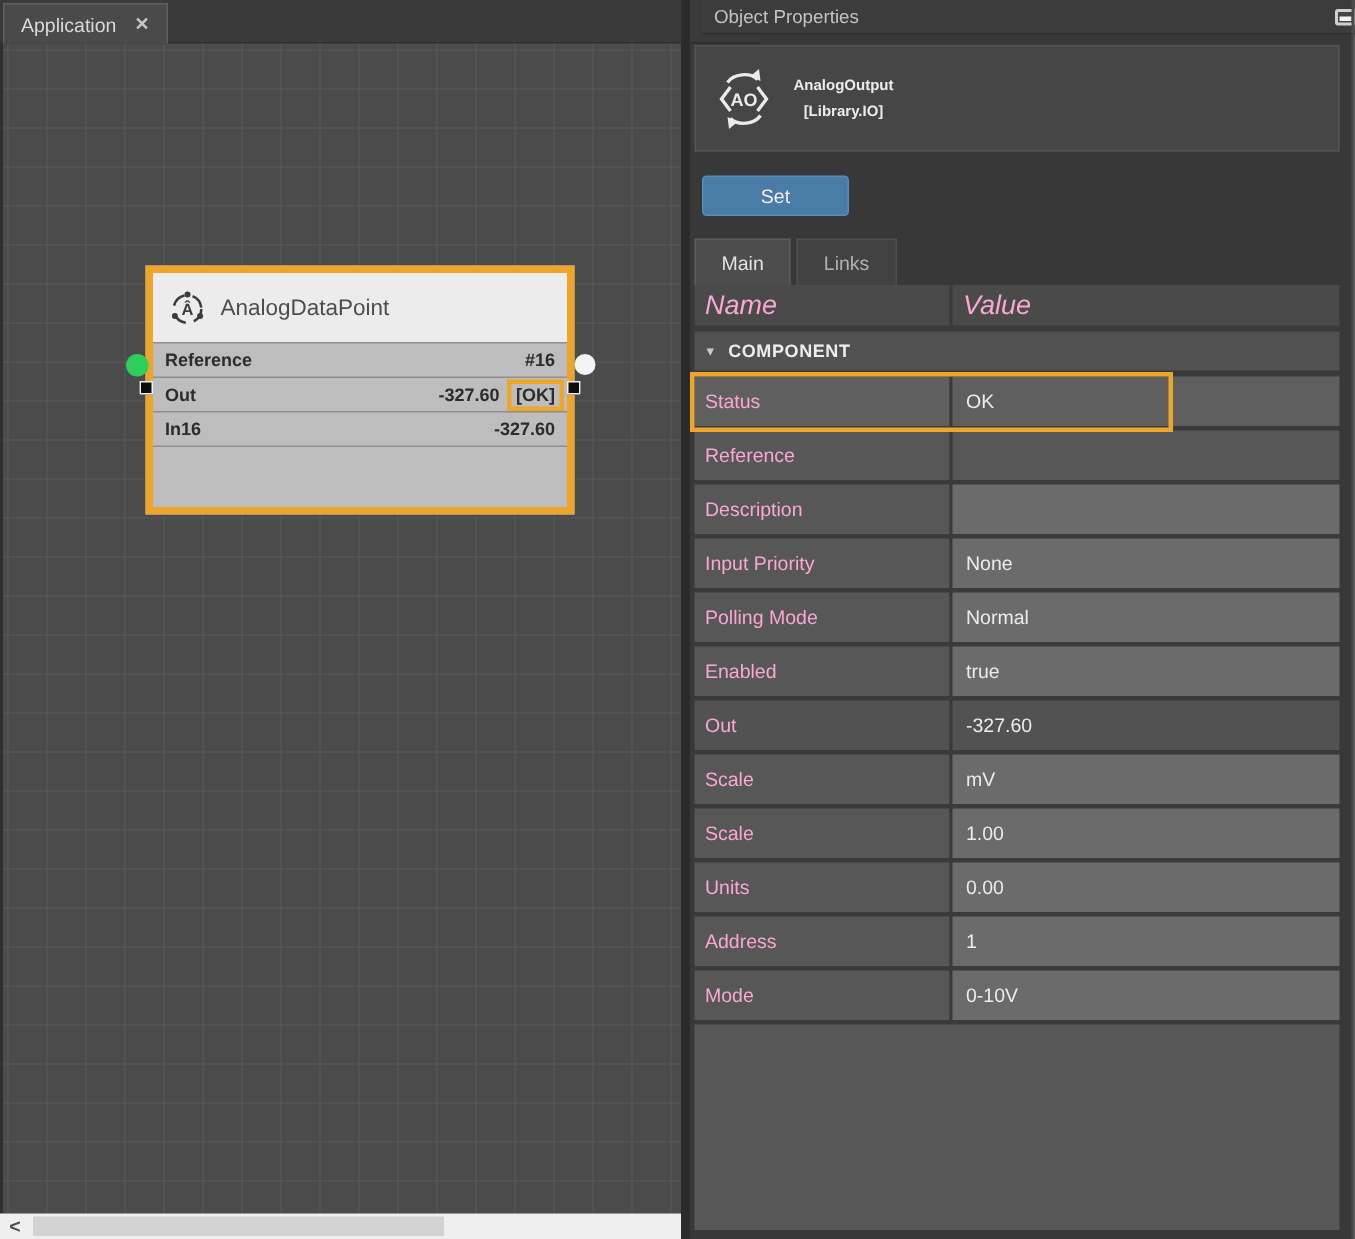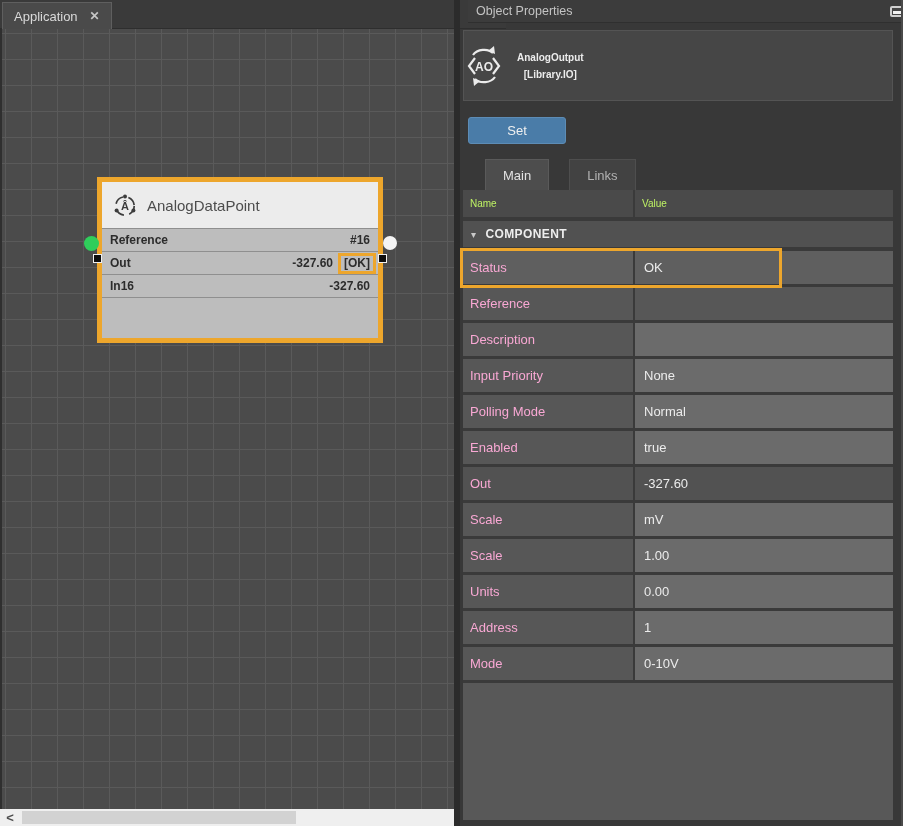--- a/index.html
+++ b/index.html
@@ -42,32 +42,32 @@
   .hscroll .thumb{position:absolute;left:22px;top:2px;width:274px;height:13px;background:#d2d2d2;}
   .divider{position:absolute;left:454px;top:0;width:6px;height:826px;background:#2b2b2b;}
   
   .pane-title{position:absolute;left:468px;top:0;width:443px;height:23px;background:#3c3c3c;
     border-bottom:1px solid #2f2f2f;box-sizing:border-box;display:flex;align-items:center;
     padding-left:8px;color:#c3c3c3;font-size:12.5px;}
   .min-icon{position:absolute;right:7px;top:6px;width:14px;height:11px;border:2px solid #cfcfcf;border-radius:2px;
     background:#454545;box-sizing:border-box;}
   .min-icon i{position:absolute;left:1px;top:3px;width:8px;height:3px;background:#f2f2f2;display:block;}
   .identity{position:absolute;left:463px;top:30px;width:430px;height:71px;background:#464646;
-    border:1px solid #545454;box-sizing:border-box;display:flex;align-items:center;gap:13px;padding-left:0;}
+    border:1px solid #545454;box-sizing:border-box;display:flex;align-items:center;gap:13px;padding-left:12px;}
   .identity .txt{font-size:10px;font-weight:bold;color:#ececec;line-height:17px;text-align:center;}
   .set-btn{position:absolute;left:468px;top:117px;width:98px;height:27px;background:var(--blue);
     border:1px solid #5d8cb5;border-radius:3px;box-sizing:border-box;color:#f0f0f0;font-size:13px;
     display:flex;align-items:center;justify-content:center;cursor:pointer;}
-  .ptabs{position:absolute;left:463px;top:156px;height:34px;display:flex;gap:20px;align-items:flex-end;margin-left:22px;}
+  .ptabs{position:absolute;left:463px;top:156px;height:34px;display:flex;gap:4px;align-items:flex-end;}
   .ptab{height:31px;padding:0 17px;display:flex;align-items:center;font-size:13px;box-sizing:border-box;}
   .ptab.active{background:#4d4d4d;color:#e2e2e2;border:1px solid #5a5a5a;border-bottom:none;}
   .ptab.inactive{background:#424242;color:#b2b2b2;border:1px solid #4e4e4e;border-bottom:none;}
   .ptable{position:absolute;left:463px;top:190px;width:430px;background:#3a3a3a;}
   .t-header{height:27px;margin-bottom:4px;display:grid;grid-template-columns:170px 2px 1fr;}
-  .t-header .hc{background:#4a4a4a;color:#bef264;font-size:10px;display:flex;align-items:center;padding-left:7px;}
+  .t-header .hc{background:#4a4a4a;color:#f9a8d4;font-size:18px;display:flex;align-items:center;padding-left:7px;font-style:italic;}
   .t-header .dv{background:#3a3a3a;}
   .t-section{height:26px;margin-bottom:4px;background:#515151;display:flex;align-items:center;gap:9px;
     padding-left:8px;color:#ededed;font-weight:bold;font-size:12px;letter-spacing:.4px;}
   .t-section .arr{color:#c9c9c9;font-size:10px;font-weight:normal;}
   .t-row{height:33px;margin-bottom:3px;display:grid;grid-template-columns:170px 2px 1fr;}
   .t-row .cell-name{background:#575757;color:#f9a8d4;font-size:13px;display:flex;align-items:center;padding-left:7px;}
   .t-row .cell-div{background:#3a3a3a;}
   .t-row .cell-value{background:#6b6b6b;color:#ececec;font-size:13px;display:flex;align-items:center;padding-left:9px;}
   .t-row.readonly .cell-value{background:#575757;}
   .t-row.selected .cell-name,.t-row.selected .cell-value{background:#5f5f5f;}

